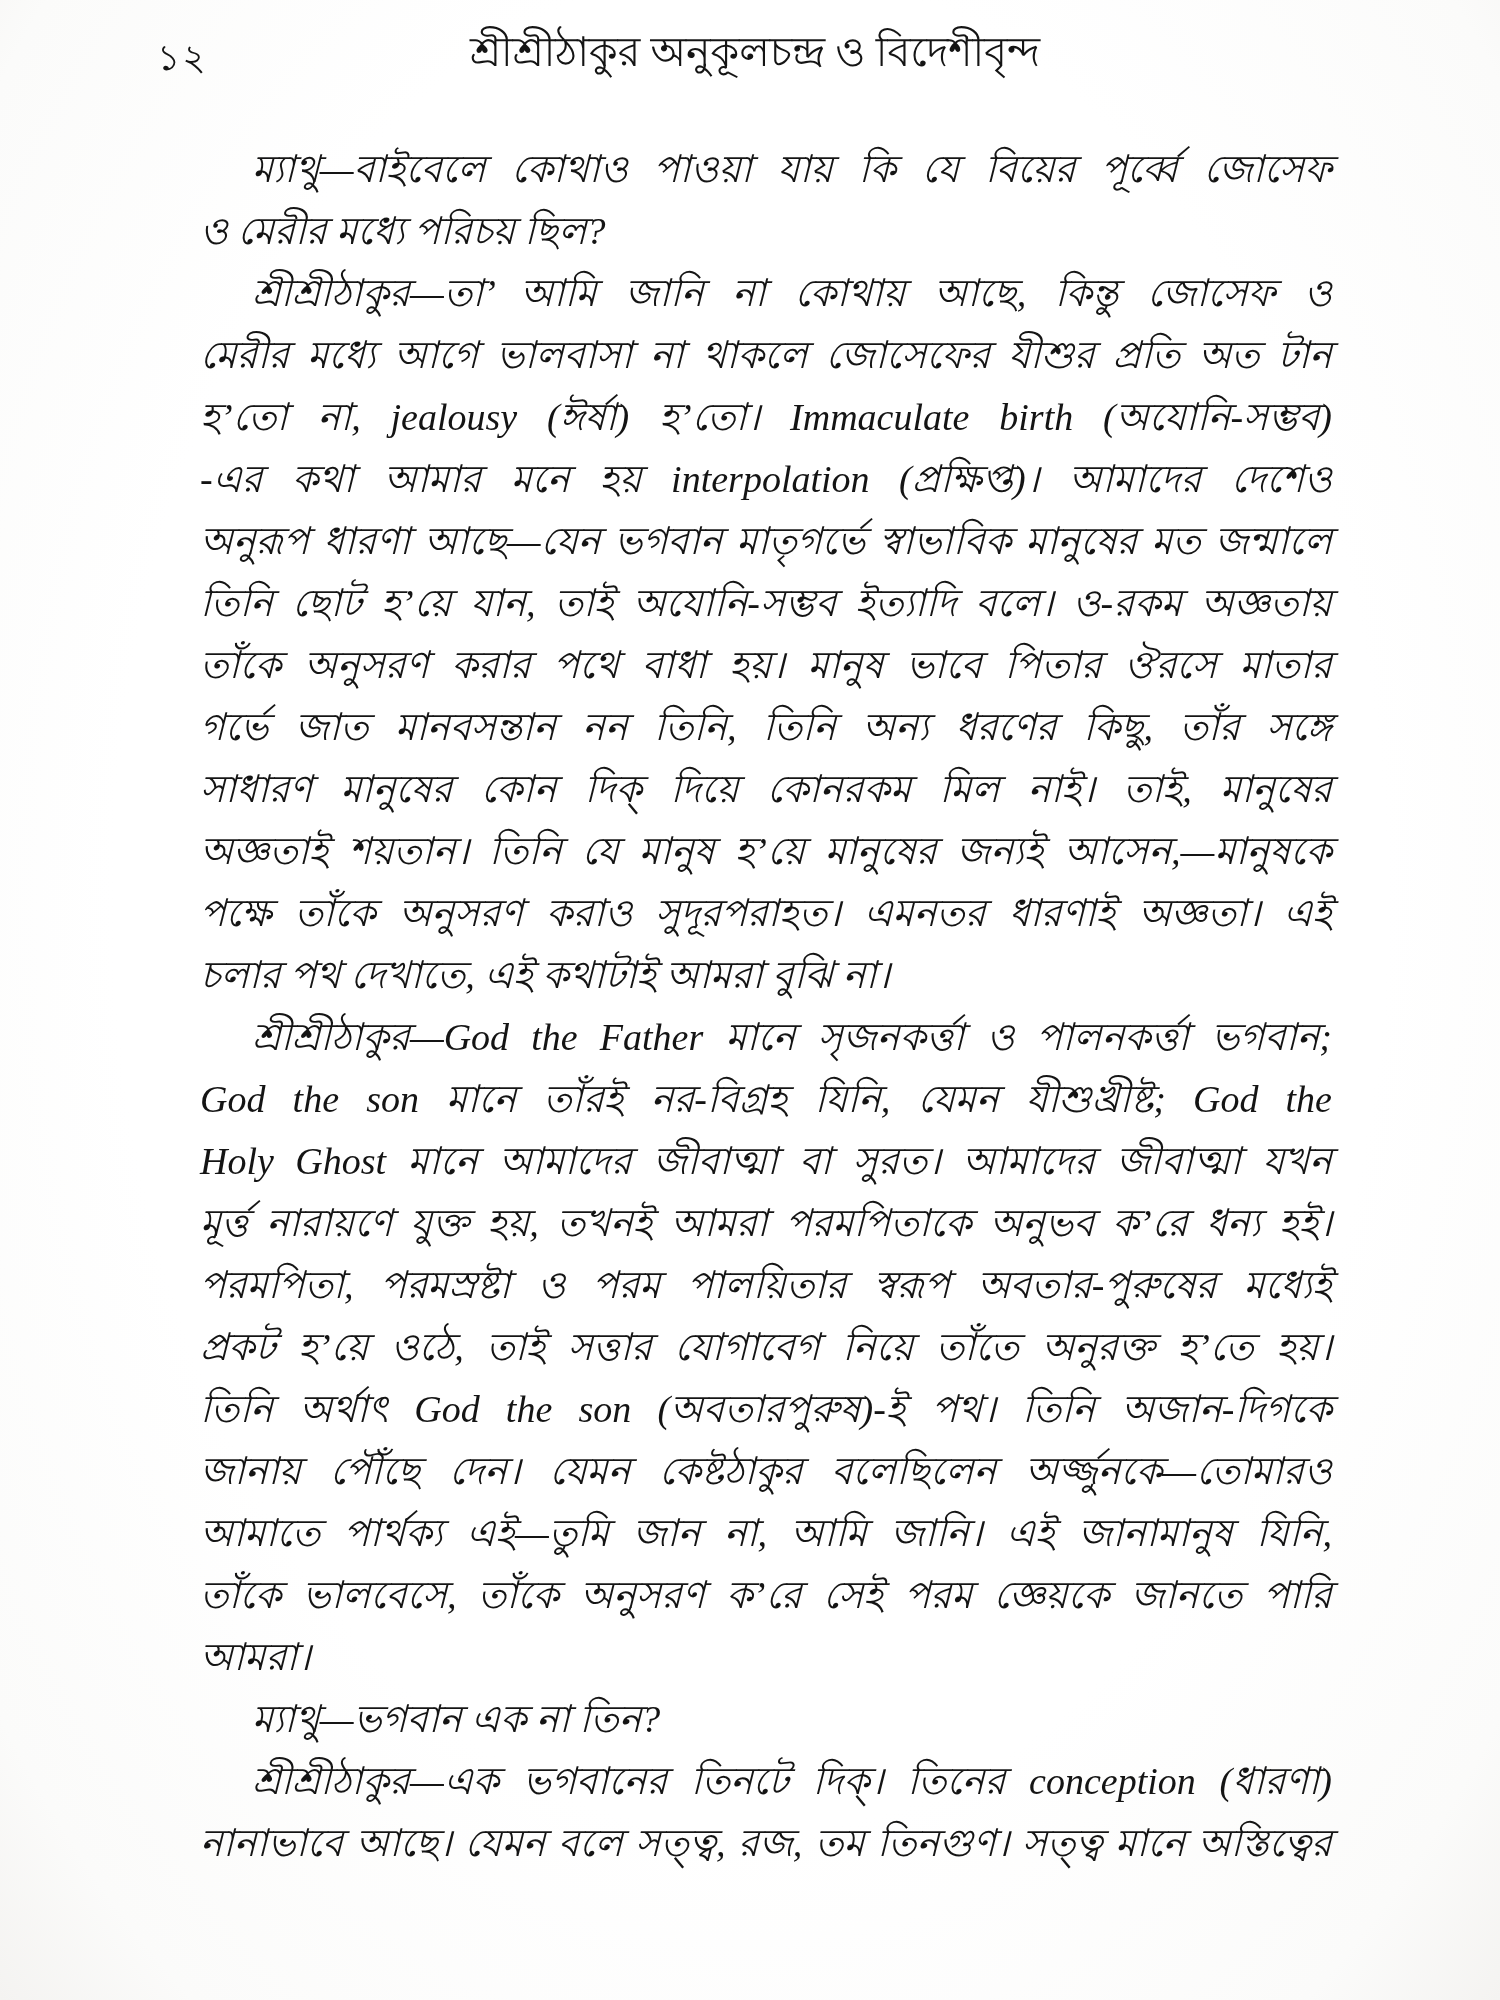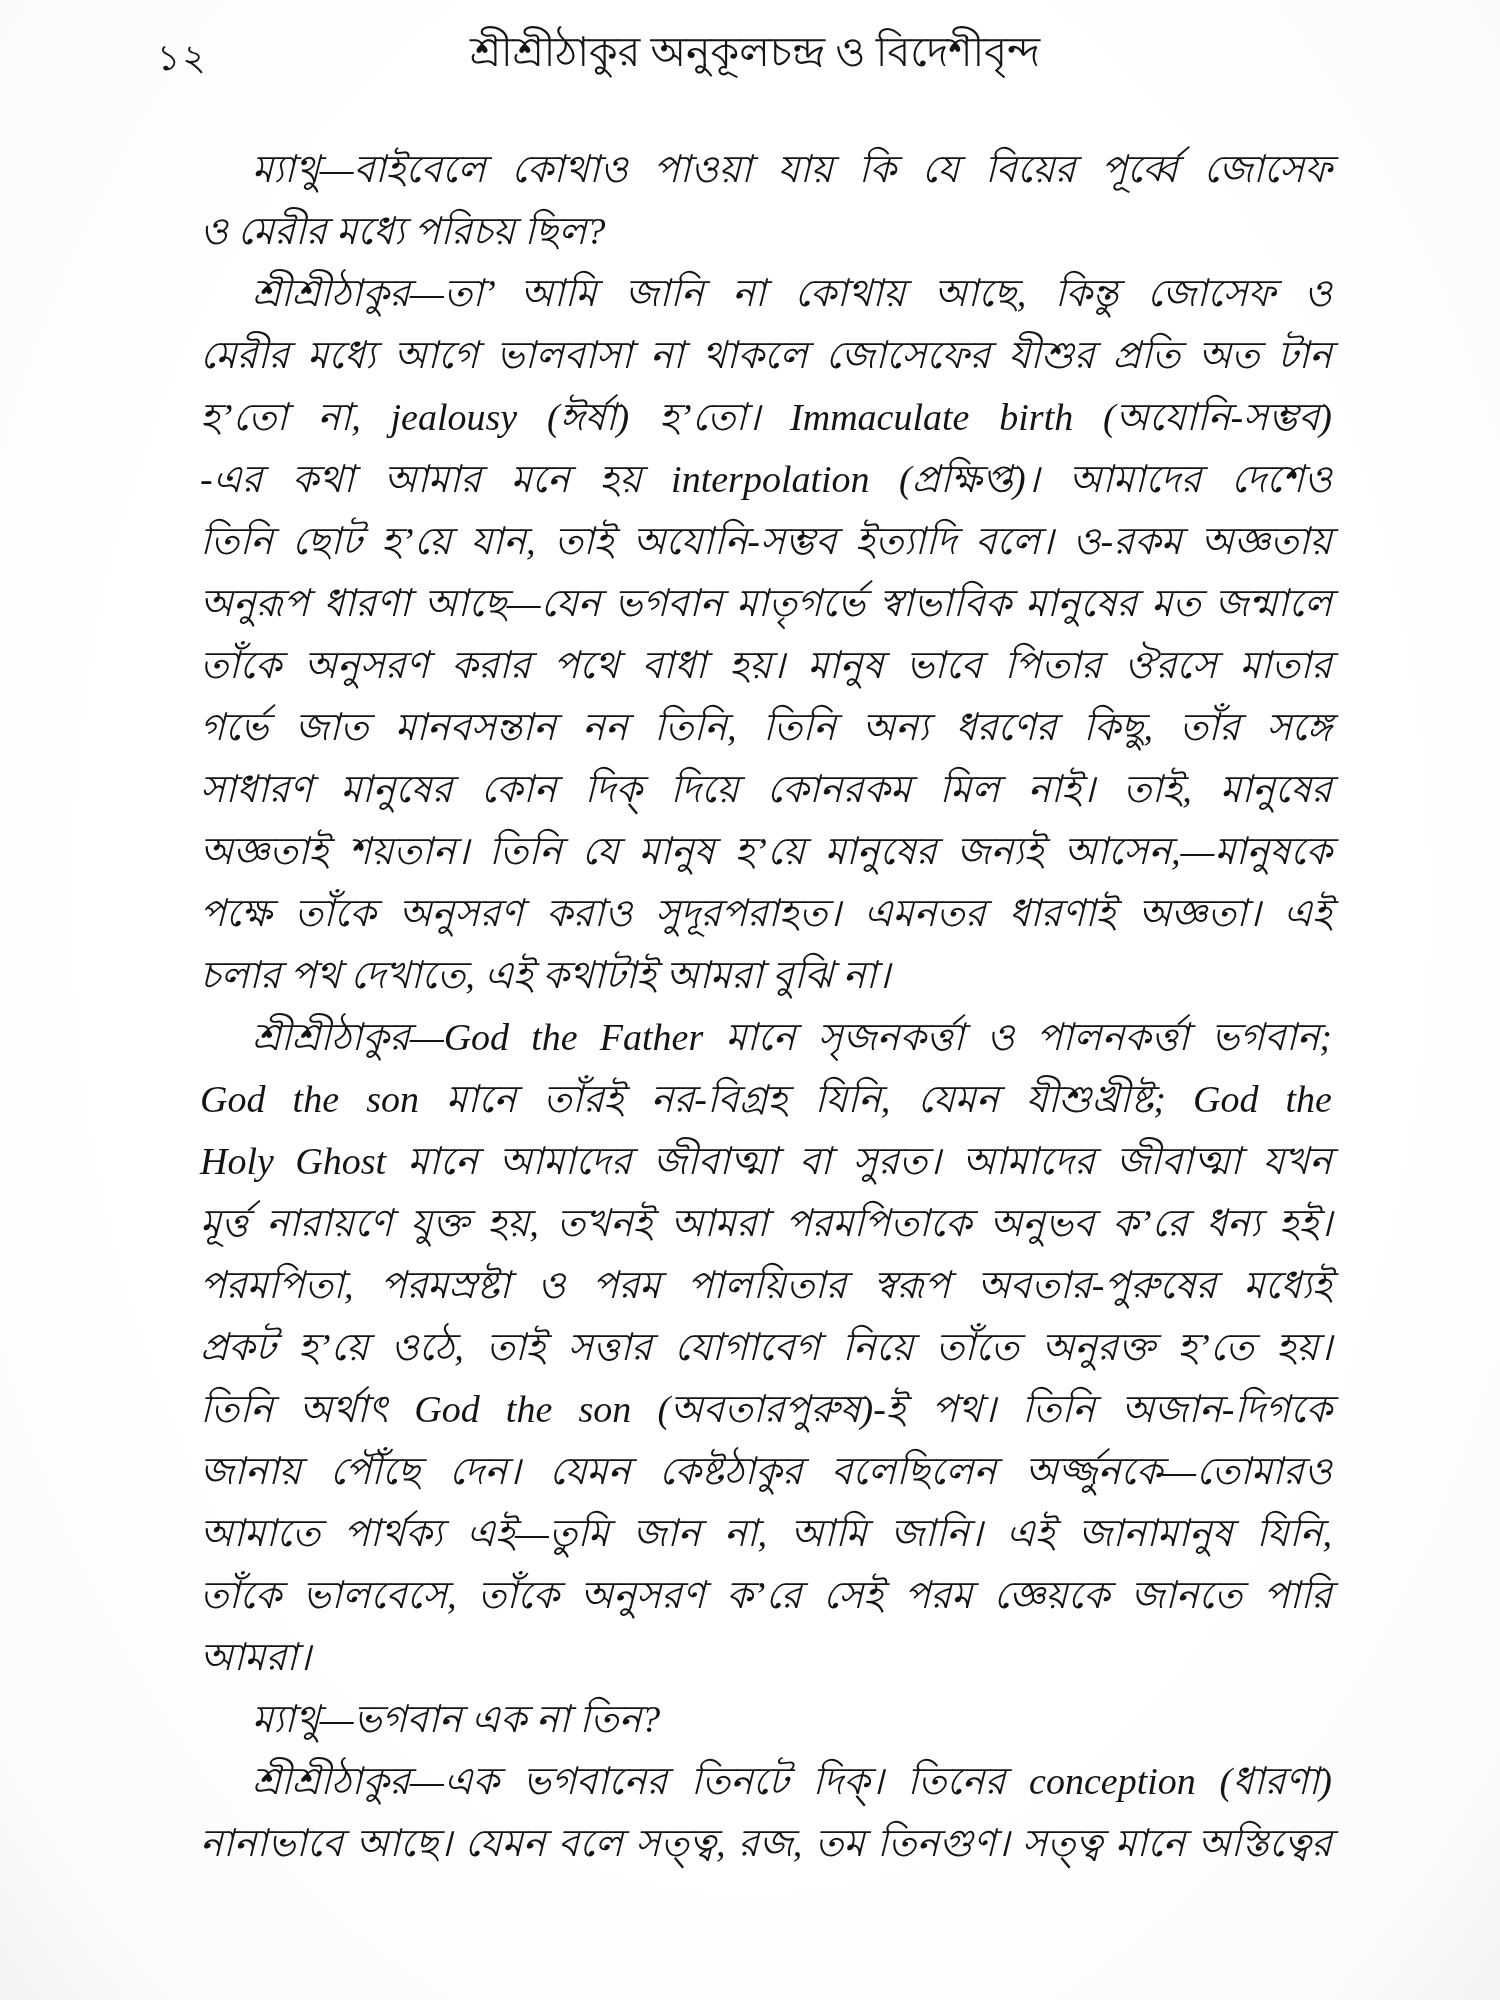--- a/index.html
+++ b/index.html
@@ -74,22 +74,22 @@
     <div class="head-title">শ্রীশ্রীঠাকুর অনুকূলচন্দ্র ও বিদেশীবৃন্দ</div>
   </div>
 
   <div class="page-body">
       <div class="line indent">ম্যাথু—বাইবেলে কোথাও পাওয়া যায় কি যে বিয়ের পূর্ব্বে জোসেফ</div>
       <div class="line final">ও মেরীর মধ্যে পরিচয় ছিল?</div>
       <div class="line indent">শ্রীশ্রীঠাকুর—তা’ আমি জানি না কোথায় আছে, কিন্তু জোসেফ ও</div>
       <div class="line">মেরীর মধ্যে আগে ভালবাসা না থাকলে জোসেফের যীশুর প্রতি অত টান</div>
       <div class="line">হ’তো না, jealousy (ঈর্ষা) হ’তো। Immaculate birth (অযোনি-সম্ভব)</div>
       <div class="line">-এর কথা আমার মনে হয় interpolation (প্রক্ষিপ্ত)। আমাদের দেশেও</div>
+      <div class="line">অনুরূপ ধারণা আছে—যেন ভগবান মাতৃগর্ভে স্বাভাবিক মানুষের মত জন্মালে</div>
       <div class="line">তিনি ছোট হ’য়ে যান, তাই অযোনি-সম্ভব ইত্যাদি বলে। ও-রকম অজ্ঞতায়</div>
-      <div class="line">অনুরূপ ধারণা আছে—যেন ভগবান মাতৃগর্ভে স্বাভাবিক মানুষের মত জন্মালে</div>
       <div class="line">তাঁকে অনুসরণ করার পথে বাধা হয়। মানুষ ভাবে পিতার ঔরসে মাতার</div>
       <div class="line">গর্ভে জাত মানবসন্তান নন তিনি, তিনি অন্য ধরণের কিছু, তাঁর সঙ্গে</div>
       <div class="line">সাধারণ মানুষের কোন দিক্‌ দিয়ে কোনরকম মিল নাই। তাই, মানুষের</div>
       <div class="line">অজ্ঞতাই শয়তান। তিনি যে মানুষ হ’য়ে মানুষের জন্যই আসেন,—মানুষকে</div>
       <div class="line">পক্ষে তাঁকে অনুসরণ করাও সুদূরপরাহত। এমনতর ধারণাই অজ্ঞতা। এই</div>
       <div class="line final">চলার পথ দেখাতে, এই কথাটাই আমরা বুঝি না।</div>
       <div class="line indent">শ্রীশ্রীঠাকুর—God the Father মানে সৃজনকর্ত্তা ও পালনকর্ত্তা ভগবান;</div>
       <div class="line">God the son মানে তাঁরই নর-বিগ্রহ যিনি, যেমন যীশুখ্রীষ্ট; God the</div>
       <div class="line">Holy Ghost মানে আমাদের জীবাত্মা বা সুরত। আমাদের জীবাত্মা যখন</div>
       <div class="line">মূর্ত্ত নারায়ণে যুক্ত হয়, তখনই আমরা পরমপিতাকে অনুভব ক’রে ধন্য হই।</div>

